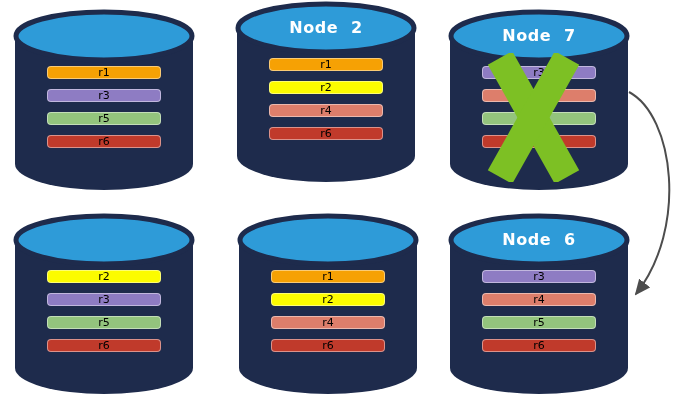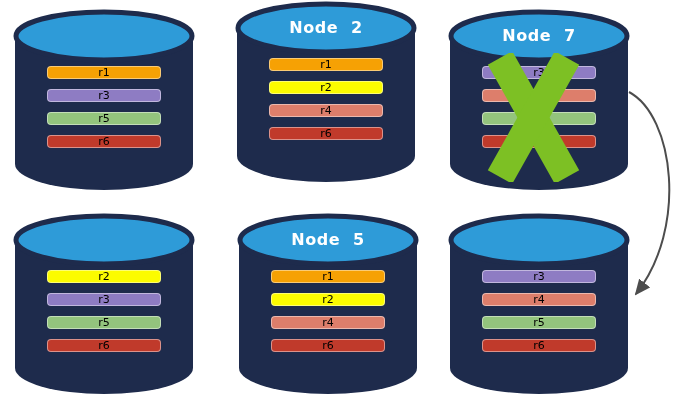--- a/index.html
+++ b/index.html
@@ -140,21 +140,20 @@
           <span>r6</span>
         </div>
       </div>
 
     </div>
     <div class="node" style="left: 237px; top: 212px;">
       <svg class="cyl" viewBox="0 0 182 184" xmlns="http://www.w3.org/2000/svg">
         <path class="cyl-body" d="M2 28 L2 156 A89 26 0 0 0 180 156 L180 28 Z"></path>
         <ellipse class="cyl-top" cx="91" cy="28" rx="88" ry="24"></ellipse>
       </svg>
-      <div class="node-title">Node 5</div>
       <div class="bars">
 
       <div class="bar" style="background: rgb(246, 161, 4);">
           <span>r1</span>
         </div>
         <div class="bar" style="background: rgb(252, 252, 0);">
           <span>r2</span>
         </div>
         <div class="bar" style="background: rgb(221, 126, 107);">
           <span>r4</span>
@@ -163,20 +162,21 @@
           <span>r6</span>
         </div>
       </div>
 
     </div>
     <div class="node" style="left: 448px; top: 212px;">
       <svg class="cyl" viewBox="0 0 182 184" xmlns="http://www.w3.org/2000/svg">
         <path class="cyl-body" d="M2 28 L2 156 A89 26 0 0 0 180 156 L180 28 Z"></path>
         <ellipse class="cyl-top" cx="91" cy="28" rx="88" ry="24"></ellipse>
       </svg>
+      <div class="node-title">Node 6</div>
       <div class="bars">
 
       <div class="bar" style="background: rgb(142, 124, 195);">
           <span>r3</span>
         </div>
         <div class="bar" style="background: rgb(221, 126, 107);">
           <span>r4</span>
         </div>
         <div class="bar" style="background: rgb(147, 196, 125);">
           <span>r5</span>

